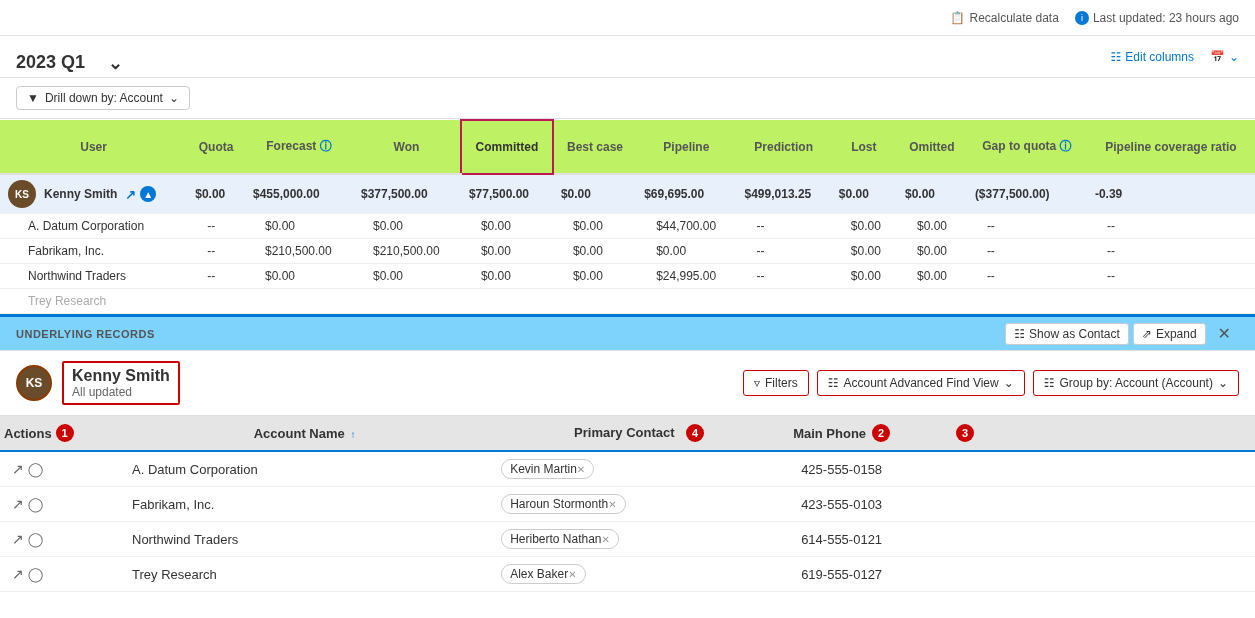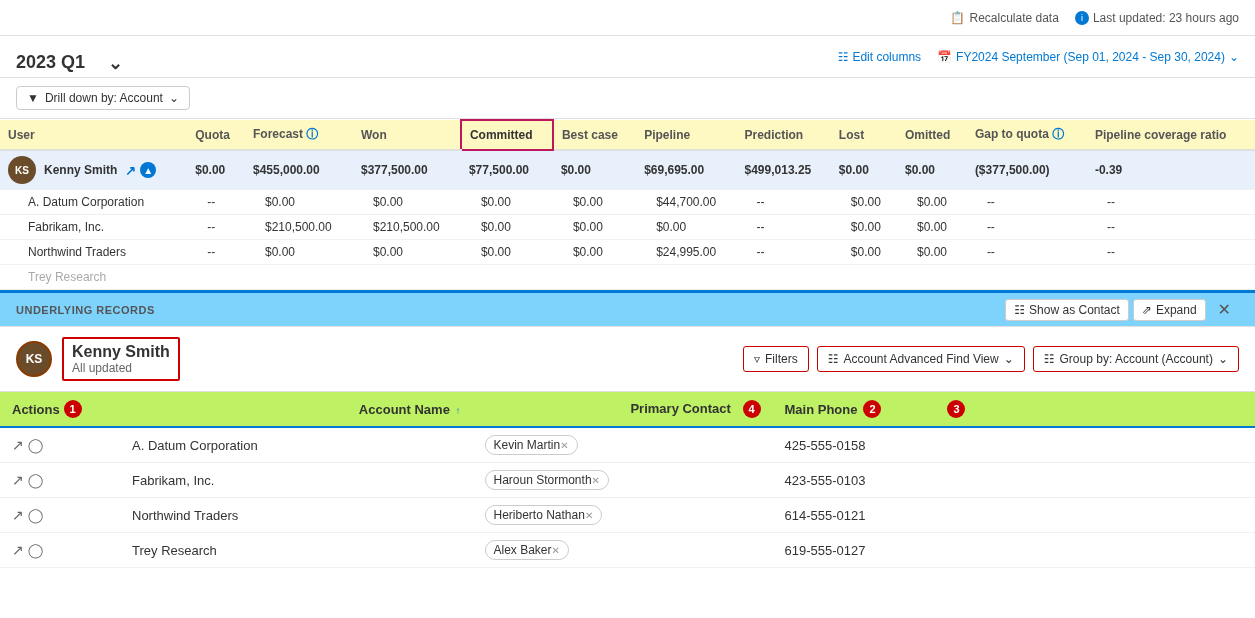--- a/index.html
+++ b/index.html
@@ -29,23 +29,23 @@
     .drill-bar { padding: 8px 16px; border-bottom: 1px solid #e0e0e0; }
     .drill-btn {
       display: inline-flex; align-items: center; gap: 6px;
       border: 1px solid #ccc; border-radius: 4px; padding: 4px 10px;
       cursor: pointer; font-size: 12px; color: #333; background: #fff;
     }
 
     
     .forecast-table { width: 100%; border-collapse: collapse; font-size: 12px; }
     .forecast-table th {
-      padding: 6px 8px; text-align: left; font-weight: 600;
+      padding: 18px 8px; text-align: center; font-weight: 600;
       border-bottom: 2px solid #e0e0e0; white-space: nowrap; color: #555;
-      background: #fef9c3;
+      background: #bef264;
     }
     .forecast-table th.committed-header {
       border: 2px solid #be185d; color: #333; margin-top: 36px;
     }
     .forecast-table td { padding: 5px 8px; border-bottom: 1px solid #f0f0f0; white-space: nowrap; }
     .forecast-table tr.main-row td { background: #e8f0fb; font-weight: 600; }
     .forecast-table tr.sub-row td { background: #fff; padding-left: 20px; }
     .forecast-table tr.sub-row td:first-child { padding-left: 28px; }
 
     .user-cell { display: flex; align-items: center; gap: 8px; }
@@ -94,22 +94,22 @@
     }
     .badge-circle {
       width: 18px; height: 18px; border-radius: 50%; background: #c00;
       color: white; display: flex; align-items: center; justify-content: center;
       font-size: 11px; font-weight: 700;
     }
 
     
     .records-table { width: 100%; border-collapse: collapse; font-size: 13px; }
     .records-table th {
-      padding: 8px 12px; text-align: right; font-weight: 600;
-      border-bottom: 2px solid #0078d4; color: #333; background: #bef264;
+      padding: 8px 4px; text-align: center; font-weight: 600;
+      border-bottom: 2px solid #0078d4; color: #333; background: #e5e5e5;
     }
     .records-table td { padding: 7px 12px; border-bottom: 1px solid #f0f0f0; vertical-align: middle; }
     .action-icons { display: flex; align-items: center; gap: 4px; }
     .action-icon { cursor: pointer; color: #666; font-size: 14px; }
     .contact-tag {
       display: inline-flex; align-items: center; gap: 0;
       border: 1px solid #ccc; border-radius: 12px; padding: 2px 8px;
       font-size: 12px; background: #fff;
     }
     .tag-x { cursor: pointer; color: #999; font-size: 10px; }
@@ -141,21 +141,20 @@
       <span>2023 Q1</span>
       <span>⌄</span>
     </div>
     <div class="period-right">
       <div class="edit-cols-btn">
         <span>☷</span>
         <span>Edit columns</span>
       </div>
       <div class="fy-btn">
         <span>📅</span>
-        <span>FY2024 September (Sep 01, 2024 - Sep 30, 2024)</span>
         <span>⌄</span>
       </div>
     </div>
   </div>
 
   <div class="drill-bar">
     <button class="drill-btn">
       <span>▼</span>
       <span>Drill down by: Account</span>
       <span>⌄</span>

